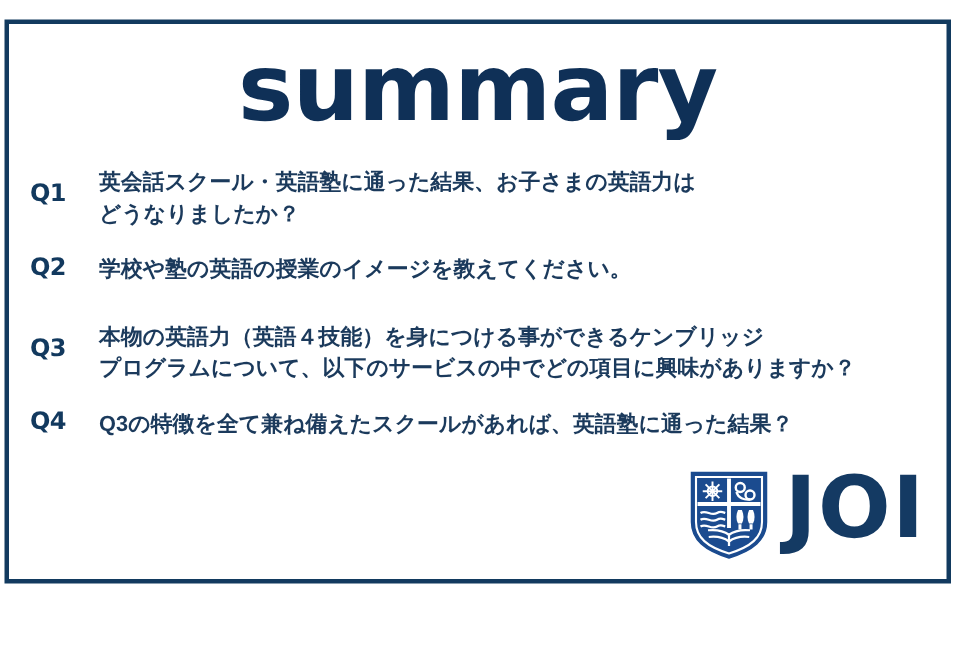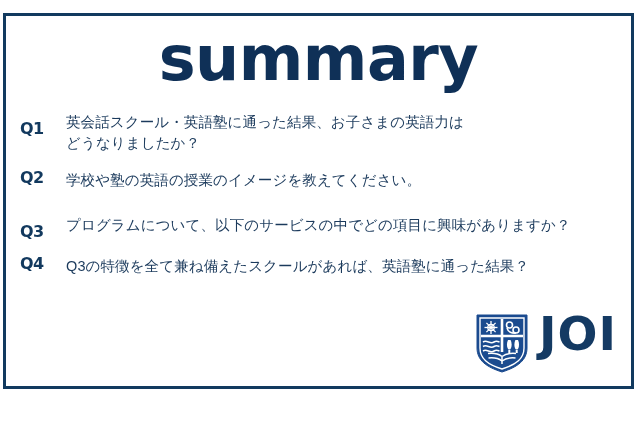--- a/index.html
+++ b/index.html
@@ -70,21 +70,21 @@
     font-family: "DejaVu Sans", "Liberation Sans", sans-serif;
     letter-spacing: -0.5px;
     line-height: 1.0;
     padding-top: 1px;
   }
 
   .qtext {
     flex: 1 1 auto;
     color: #1B3A5C;
     font-size: 14.5px;
-    font-weight: normal;
+    font-weight: bold;
     line-height: 1.45;
     letter-spacing: 0.1px;
   }
 
   .qtext .line {
     display: block;
     white-space: nowrap;
   }
 
   
@@ -110,21 +110,21 @@
   }
 
   .logo-right {
     margin-left: 9px;
     display: block;
   }
 
   .logo-word {
     display: block;
     color: #143A63;
-    font-size: 47px;
+    font-size: 57px;
     font-weight: bold;
     line-height: 0.95;
     letter-spacing: 1px;
     font-family: "DejaVu Sans", "Liberation Sans", sans-serif;
     text-align: right;
   }
 
   .logo-sub {
     display: block;
     color: #2B5788;
@@ -157,20 +157,21 @@
       <div class="qrow single">
         <div class="qlabel">Q2</div>
         <div class="qtext">
           <span class="line">学校や塾の英語の授業のイメージを教えてください。</span>
         </div>
       </div>
 
       <div class="qrow double">
         <div class="qlabel">Q3</div>
         <div class="qtext">
+          <span class="line">本物の英語力（英語４技能）を身につける事ができるケンブリッジ</span>
           <span class="line">プログラムについて、以下のサービスの中でどの項目に興味がありますか？</span>
         </div>
       </div>
 
       <div class="qrow single">
         <div class="qlabel">Q4</div>
         <div class="qtext">
           <span class="line">Q3の特徴を全て兼ね備えたスクールがあれば、英語塾に通った結果？</span>
         </div>
       </div>

